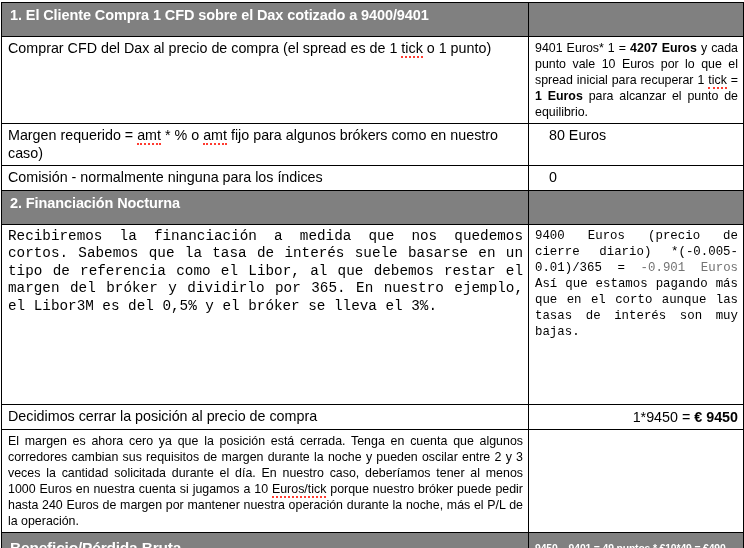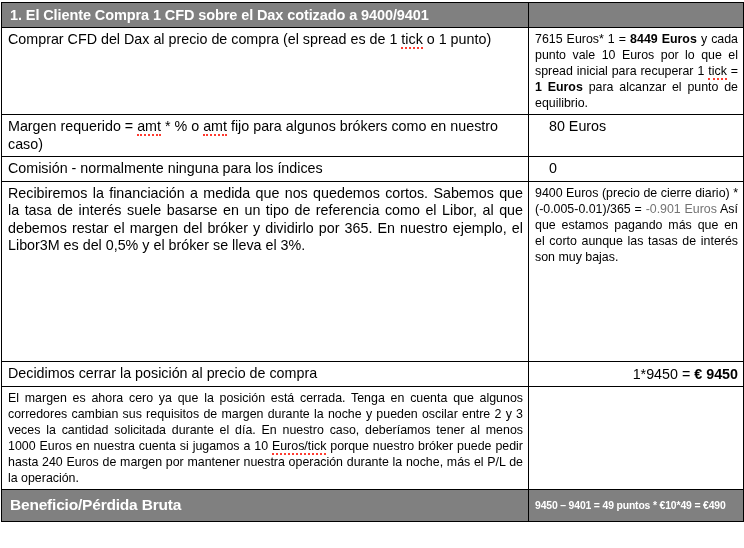--- a/index.html
+++ b/index.html
@@ -35,21 +35,21 @@
   
   tr.section td {
     background: #808080;
     color: #ffffff;
     font-weight: bold;
     border-color: #000000;
   }
   tr.section td.lbl {
     font-size: 14.5px;
     letter-spacing: -0.1px;
-    padding: 4px 6px 3px 8px;
+    padding: 4px 6px 12px 8px;
     line-height: 17px;
   }
   tr.section td.val { background: #808080; }
 
   
   td.body-left {
     font-size: 14.3px;
     line-height: 17.5px;
     color: #000000;
     text-align: justify;
@@ -119,38 +119,42 @@
       <tr class="section">
         <td class="lbl">1. El Cliente Compra 1 CFD sobre el Dax cotizado a 9400/9401</td>
         <td class="val"></td>
       </tr>
 
       <tr>
         <td class="body-left single">
           <span>Comprar CFD del Dax al precio de compra (el spread es de 1 </span><span class="sp">tick</span><span> o 1 punto)</span>
         </td>
         <td class="body-right">
-          <span>7615 Euros* 1 = </span><b>8449 Euros</b><span> y cada punto vale 10 Euros por lo que el spread inicial para recuperar 1 </span><span class="sp">tick</span><span> = </span><b>1 Euros</b><span> para alcanzar el punto de equilibrio.</span>
+          <span>9401 Euros* 1 = </span><b>4207 Euros</b><span> y cada punto vale 10 Euros por lo que el spread inicial para recuperar 1 </span><span class="sp">tick</span><span> = </span><b>1 Euros</b><span> para alcanzar el punto de equilibrio.</span>
         </td>
       </tr>
 
       <tr>
         <td class="body-left single">
           <span>Margen requerido = </span><span class="sp">amt</span><span> * % o </span><span class="sp">amt</span><span> fijo para algunos brókers como en nuestro caso)</span>
         </td>
         <td class="body-right plain">80 Euros</td>
       </tr>
 
       <tr>
         <td class="body-left single">Comisión - normalmente ninguna para los índices</td>
         <td class="body-right plain">0</td>
       </tr>
 
+      <tr class="section">
+        <td class="lbl">2. Financiación Nocturna</td>
+        <td class="val"></td>
+      </tr>
 
-      <tr style="height:180px;">
+      <tr style="height:180px;font-family:Liberation Mono, monospace;">
         <td class="body-left">Recibiremos la financiación a medida que nos quedemos cortos. Sabemos que la tasa de interés suele basarse en un tipo de referencia como el Libor, al que debemos restar el margen del bróker y dividirlo por 365. En nuestro ejemplo, el Libor3M es del 0,5% y el bróker se lleva el 3%.</td>
         <td class="body-right">
           <span>9400 Euros (precio de cierre diario) *(-0.005-0.01)/365 = </span><span class="red">-0.901 Euros</span><span> Así que estamos pagando más que en el corto aunque las tasas de interés son muy bajas.</span>
         </td>
       </tr>
 
 
 
       <tr>
         <td class="body-left single">Decidimos cerrar la posición al precio de compra</td>

